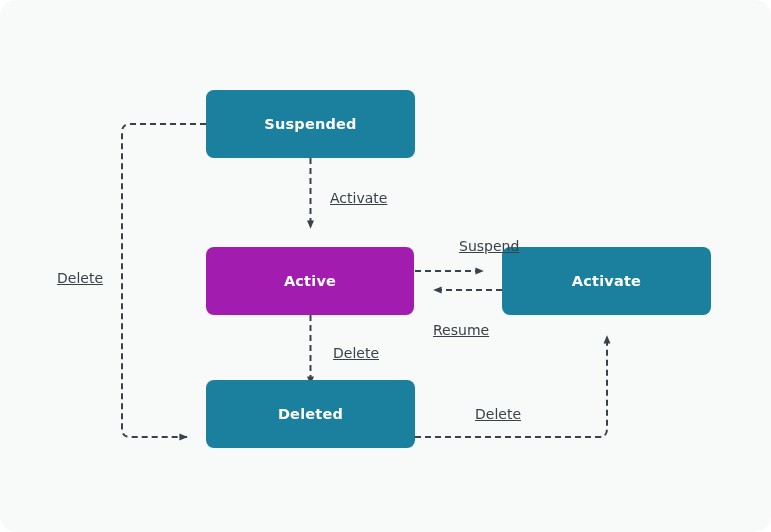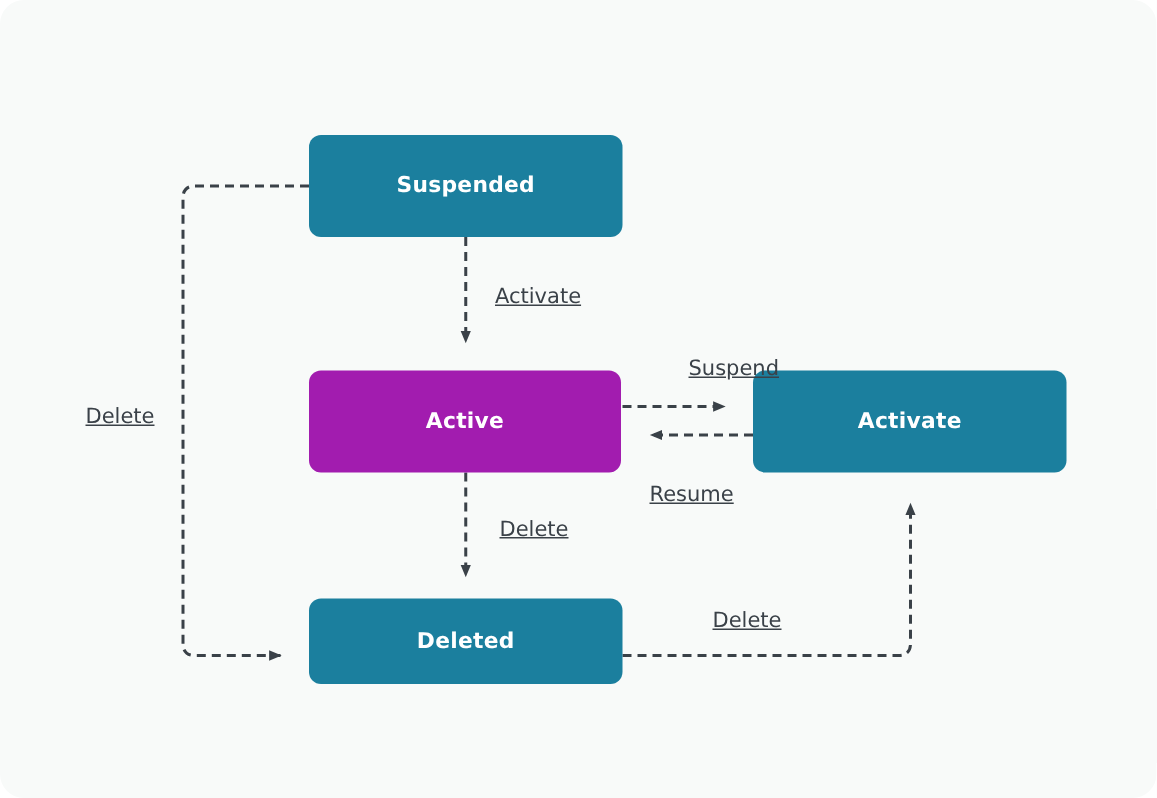--- a/index.html
+++ b/index.html
@@ -76,21 +76,21 @@
   </div>
 
   <div class="node" style="left:206px; top:247px; width:208px; height:68px; background:#a21caf;">
     <span>Active</span>
   </div>
 
   <div class="node" style="left:502px; top:247px; width:209px; height:68px; background:#1b7f9e;">
     <span>Activate</span>
   </div>
 
-  <div class="node" style="left:206px; top:399px; width:209px; height:57px; background:#1b7f9e;align-items:center;">
+  <div class="node" style="left:206px; top:380px; width:209px; height:68px; background:#1b7f9e;align-items:center;">
     <span>Deleted</span>
   </div>
 
   <div class="edge-label" style="left:330px; top:190px;">Activate</div>
 
   <div class="edge-label" style="left:427px; top:238px;margin-left:32px;">Suspend</div>
 
   <div class="edge-label" style="left:433px; top:322px;">Resume</div>
 
   <div class="edge-label" style="left:333px; top:345px;">Delete</div>

